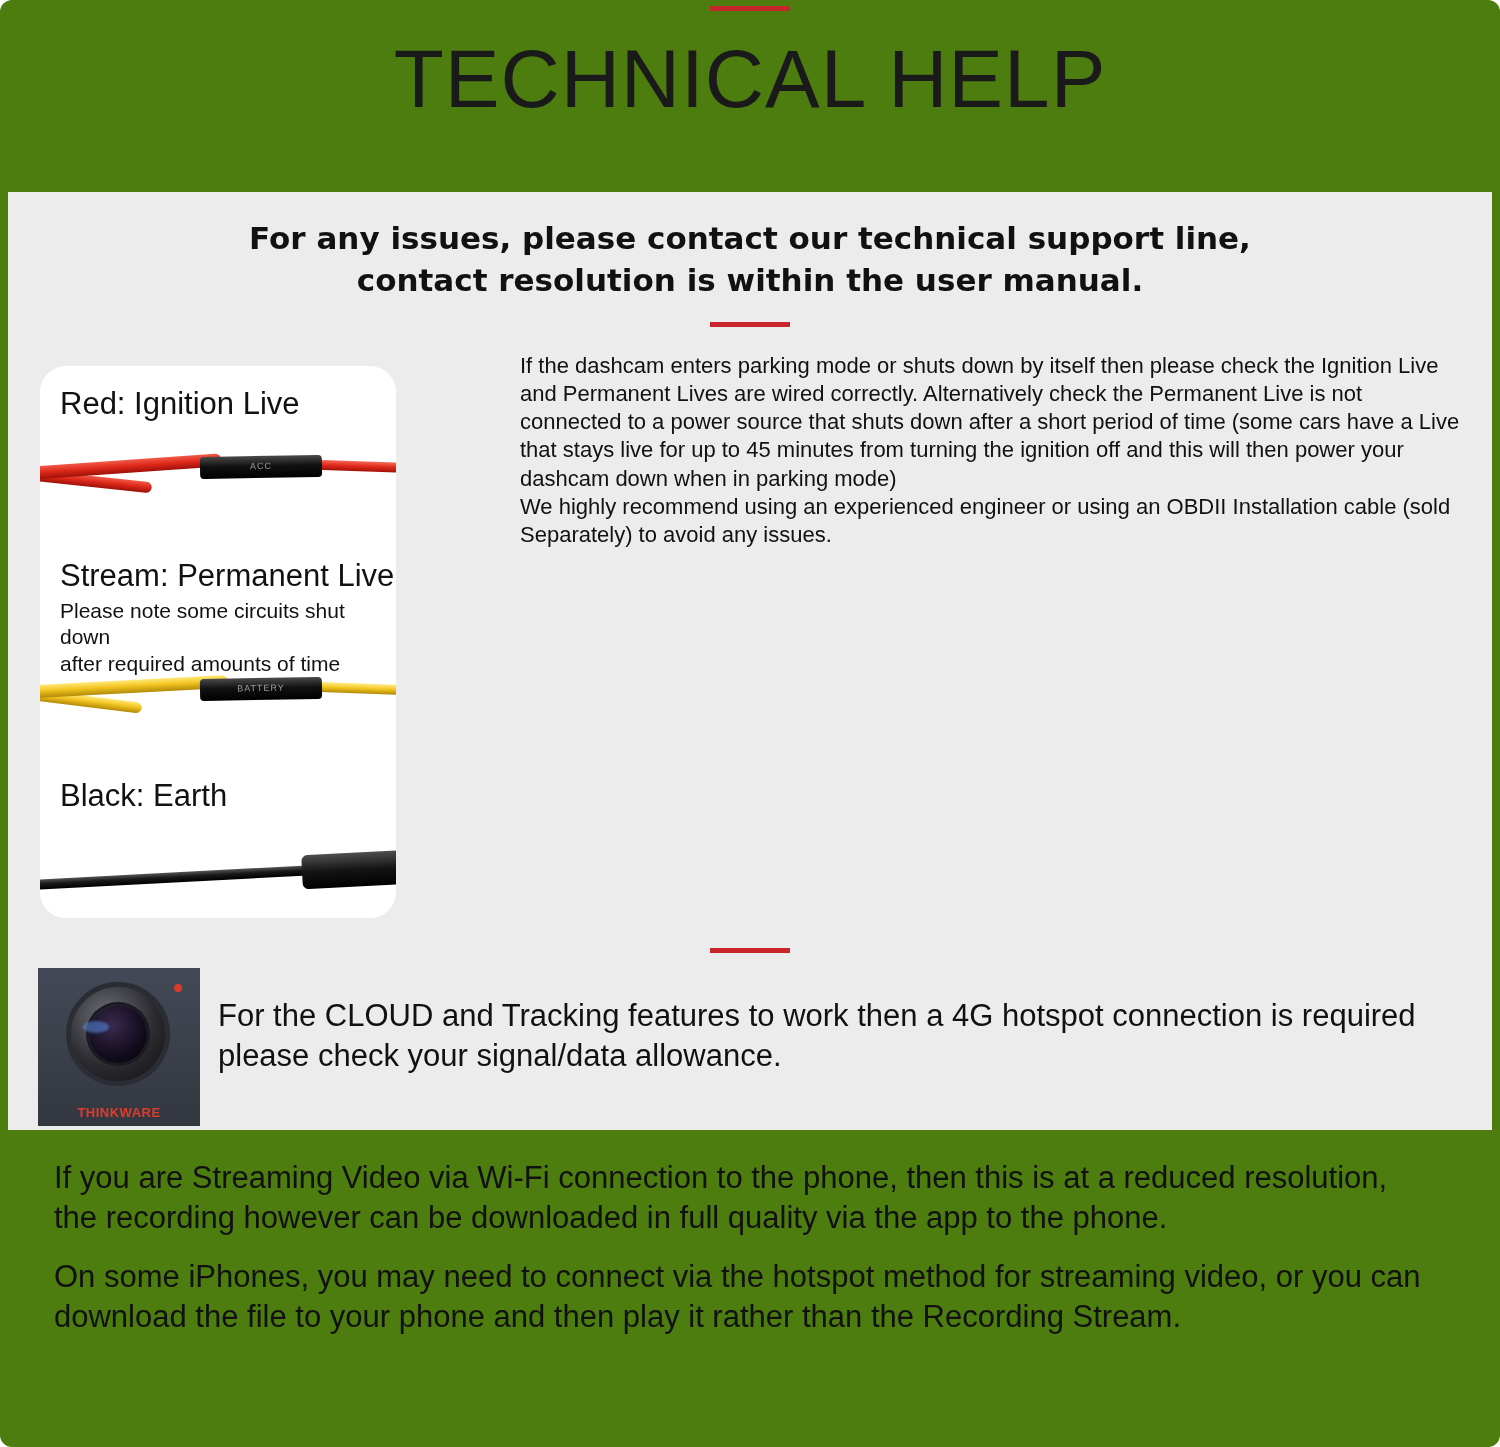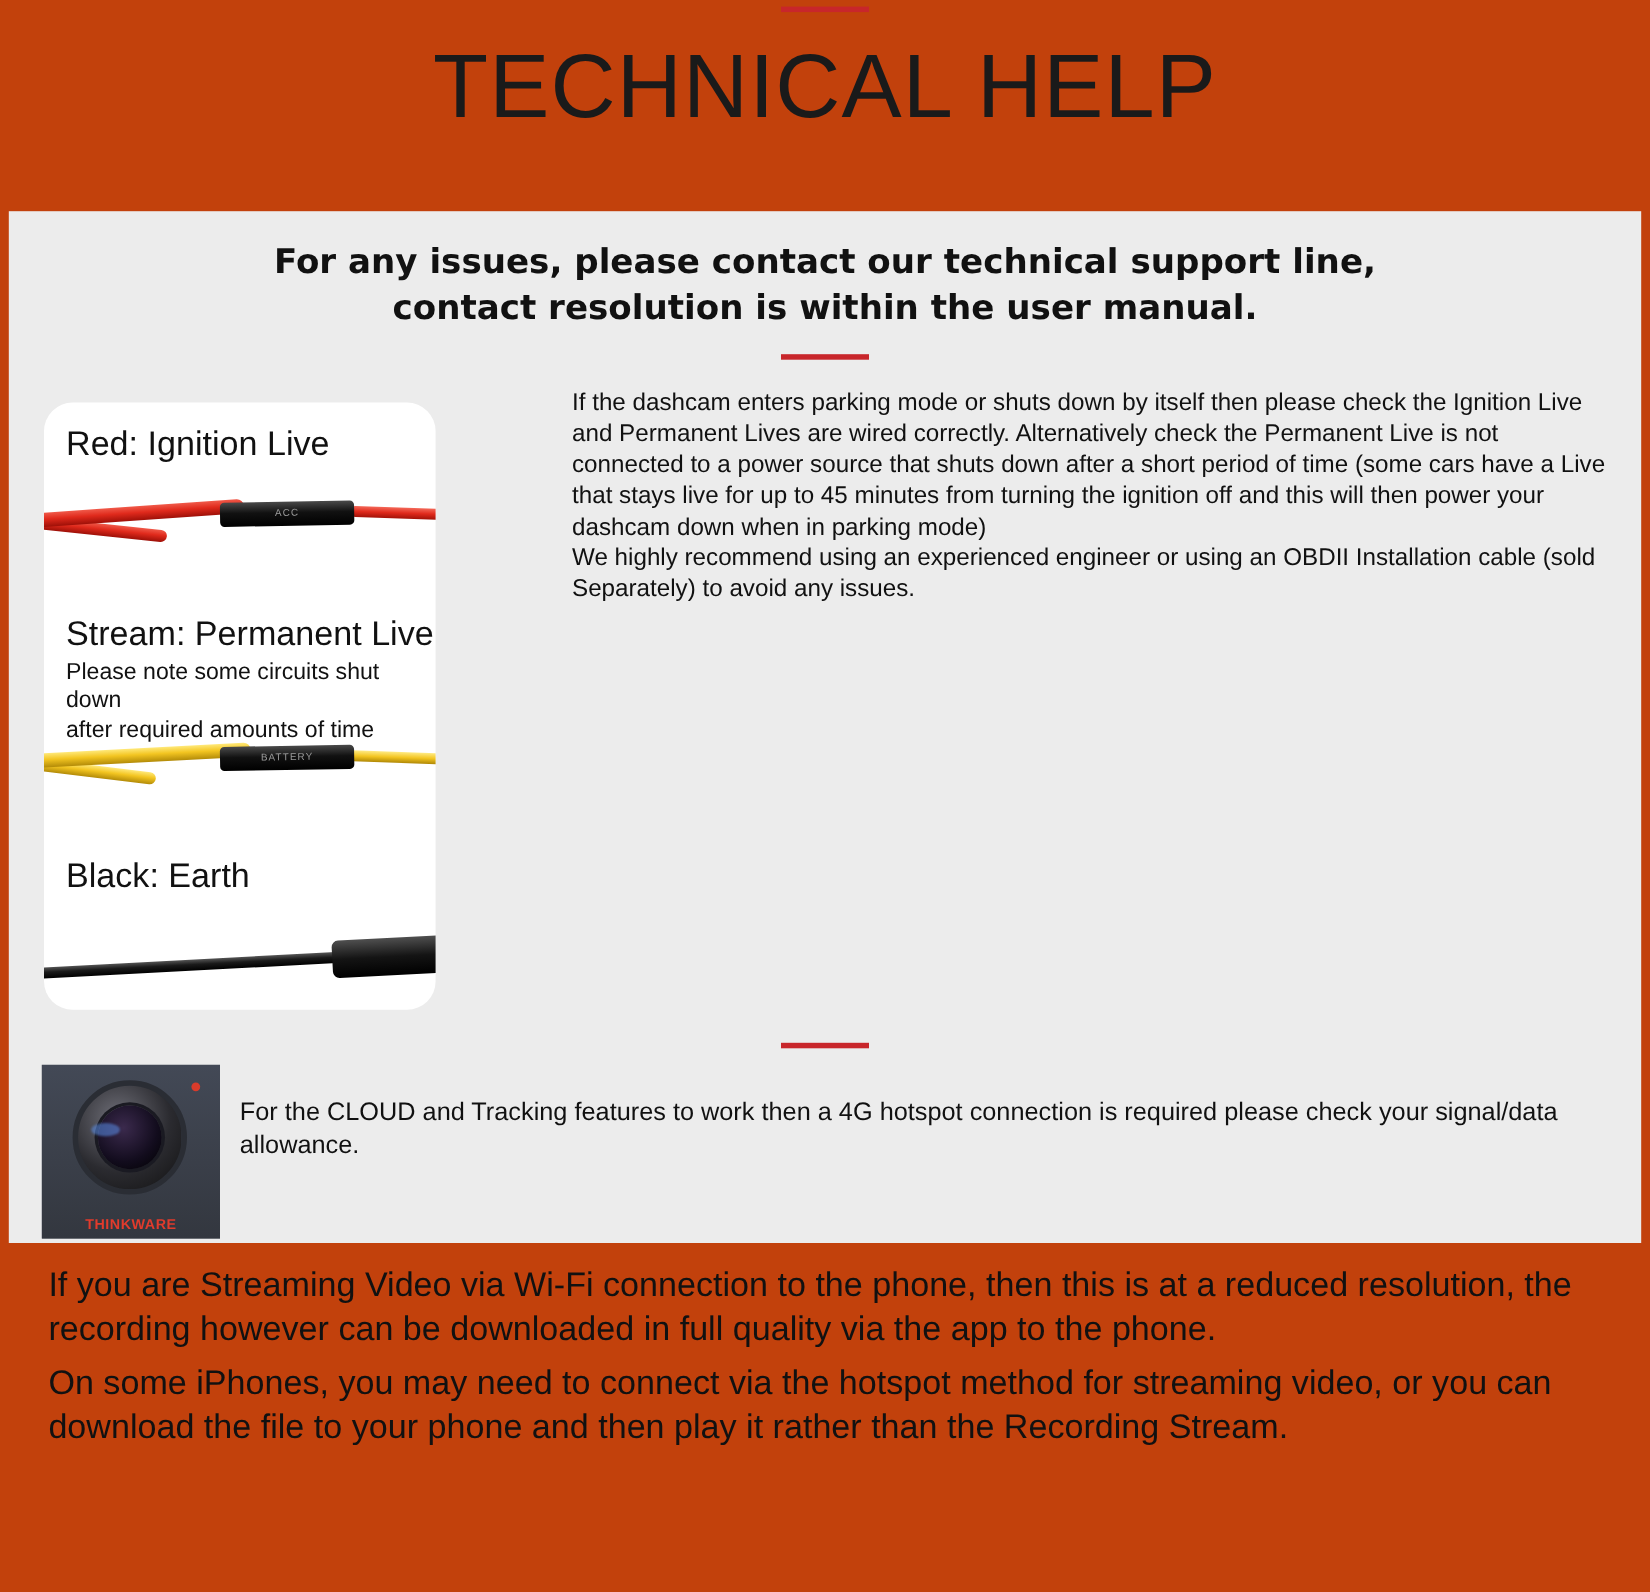--- a/index.html
+++ b/index.html
@@ -6,22 +6,23 @@
   html, body {
     margin: 0;
     padding: 0;
     background: #ffffff;
     font-family: "DejaVu Sans", "Liberation Sans", sans-serif;
   }
   .page {
     position: relative;
     width: 1500px;
     height: 1447px;
-    background: #c2410c;
+    background: #4d7c0f;
     overflow: hidden;
+    border-radius: 12px;
   }
 
   
   .top-rule {
     position: absolute;
     top: 6px;
     left: 50%;
     transform: translateX(-50%);
     width: 80px;
     height: 5px;
@@ -263,38 +264,38 @@
     font-weight: bold;
     letter-spacing: 0.5px;
     font-family: "Liberation Sans", sans-serif;
   }
 
   .cloud-text {
     position: absolute;
     top: 996px;
     left: 218px;
     width: 1230px;
-    font-size: 23px;
+    font-size: 31px;
     color: #111;
     line-height: 1.3;
     font-family: "Liberation Sans", sans-serif;
   }
 
   
   .bottom-text {
     position: absolute;
     top: 1140px;
     left: 36px;
     width: 1420px;
     font-size: 31px;
     color: #111;
     line-height: 1.3;
     font-family: "Liberation Sans", sans-serif;
   }
-  .bottom-text p { margin: 8px; }
+  .bottom-text p { margin: 18px; }
 </style>
 </head>
 <body>
 
 <div class="page">
 
   <div class="top-rule"></div>
   <div class="page-title">TECHNICAL HELP</div>
 
   <div class="panel"></div>

